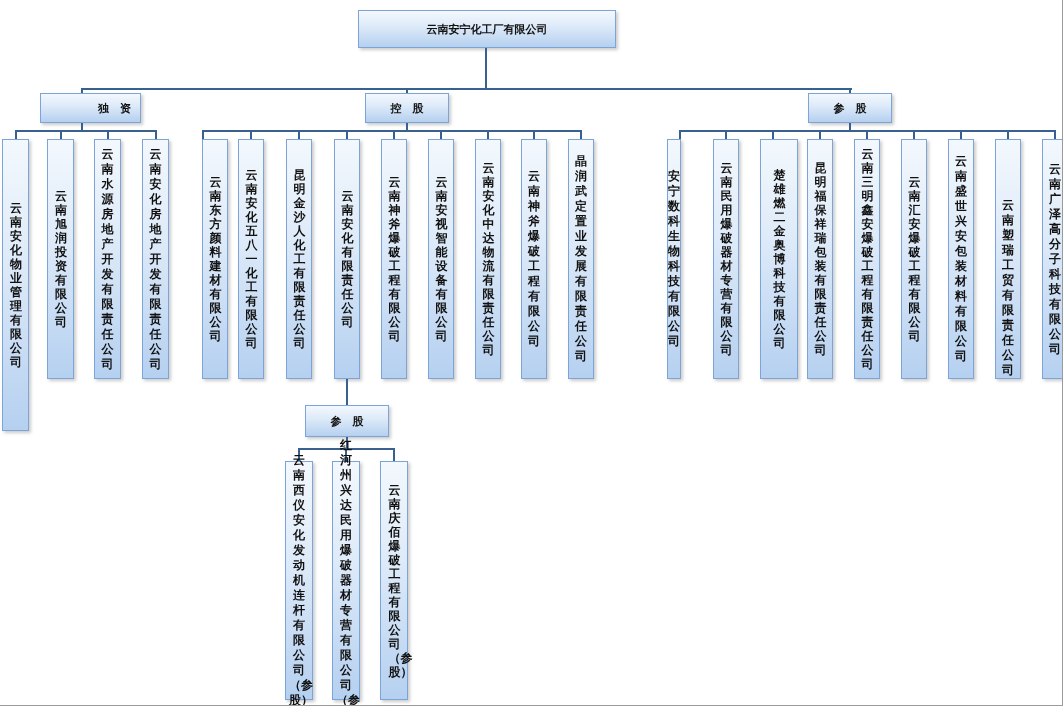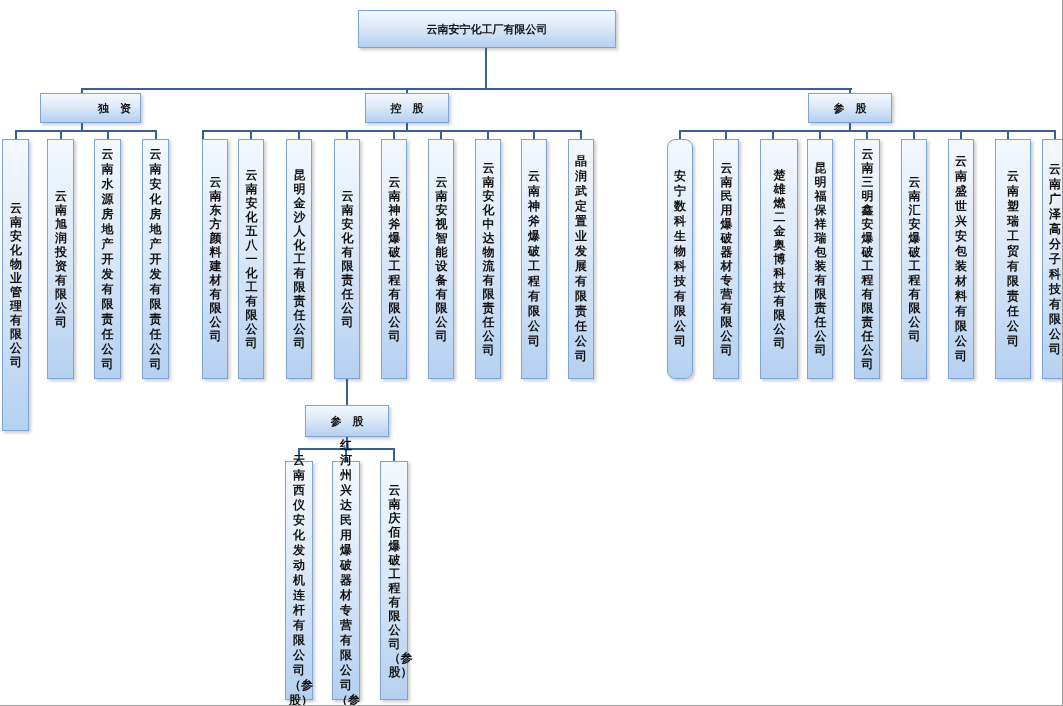--- a/index.html
+++ b/index.html
@@ -97,21 +97,21 @@
     <div class="node leaf c2" style="left: 568px; top: 139px; width: 26px; height: 240px;">
       <span class="txt">晶润武定置业发展有限责任公司</span>
     </div>
     <div class="cline" style="left: 849px; top: 88px; width: 2px; height: 5px;"></div>
     <div class="node blabel" style="left: 808px; top: 93px; width: 84px; height: 30px;">
       <span class="hlabel">参　股</span>
     </div>
     <div class="cline" style="left: 849px; top: 123px; width: 2px; height: 7px;"></div>
     <div class="cline" style="left: 680px; top: 130px; width: 375px; height: 2px;"></div>
     <div class="cline" style="left: 679px; top: 130px; width: 2px; height: 9px;"></div>
-    <div class="node leaf c2" style="left: 667px; top: 139px; width: 26px; height: 240px; border-radius: 8px;">
+    <div class="node leaf c2" style="left: 667px; top: 139px; width: 14px; height: 240px;">
       <span class="txt">安宁数科生物科技有限公司</span>
     </div>
     <div class="cline" style="left: 725px; top: 130px; width: 2px; height: 9px;"></div>
     <div class="node leaf c1" style="left: 713px; top: 139px; width: 26px; height: 240px;">
       <span class="txt">云南民用爆破器材专营有限公司</span>
     </div>
     <div class="cline" style="left: 772px; top: 130px; width: 2px; height: 9px;"></div>
     <div class="node leaf c1" style="left: 760px; top: 139px; width: 38px; height: 240px;">
       <span class="txt">楚雄燃二金奥博科技有限公司</span>
     </div>
@@ -125,21 +125,21 @@
     </div>
     <div class="cline" style="left: 913px; top: 130px; width: 2px; height: 9px;"></div>
     <div class="node leaf c1" style="left: 901px; top: 139px; width: 26px; height: 240px;">
       <span class="txt">云南汇安爆破工程有限公司</span>
     </div>
     <div class="cline" style="left: 960px; top: 130px; width: 2px; height: 9px;"></div>
     <div class="node leaf c2" style="left: 948px; top: 139px; width: 26px; height: 240px;">
       <span class="txt">云南盛世兴安包装材料有限公司</span>
     </div>
     <div class="cline" style="left: 1007px; top: 130px; width: 2px; height: 9px;"></div>
-    <div class="node leaf c2" style="left: 995px; top: 139px; width: 36px; height: 240px;">
+    <div class="node leaf c2" style="left: 995px; top: 139px; width: 26px; height: 240px; align-items: flex-end;">
       <span class="txt">云南塑瑞工贸有限责任公司</span>
     </div>
     <div class="cline" style="left: 1054px; top: 130px; width: 2px; height: 9px;"></div>
     <div class="node leaf c2" style="left: 1042px; top: 139px; width: 26px; height: 240px;">
       <span class="txt">云南广泽高分子科技有限公司</span>
     </div>
     <div class="cline" style="left: 346px; top: 379px; width: 2px; height: 26px;"></div>
     <div class="node blabel" style="left: 305px; top: 405px; width: 84px; height: 32px;">
       <span class="hlabel">参　股</span>
     </div>

